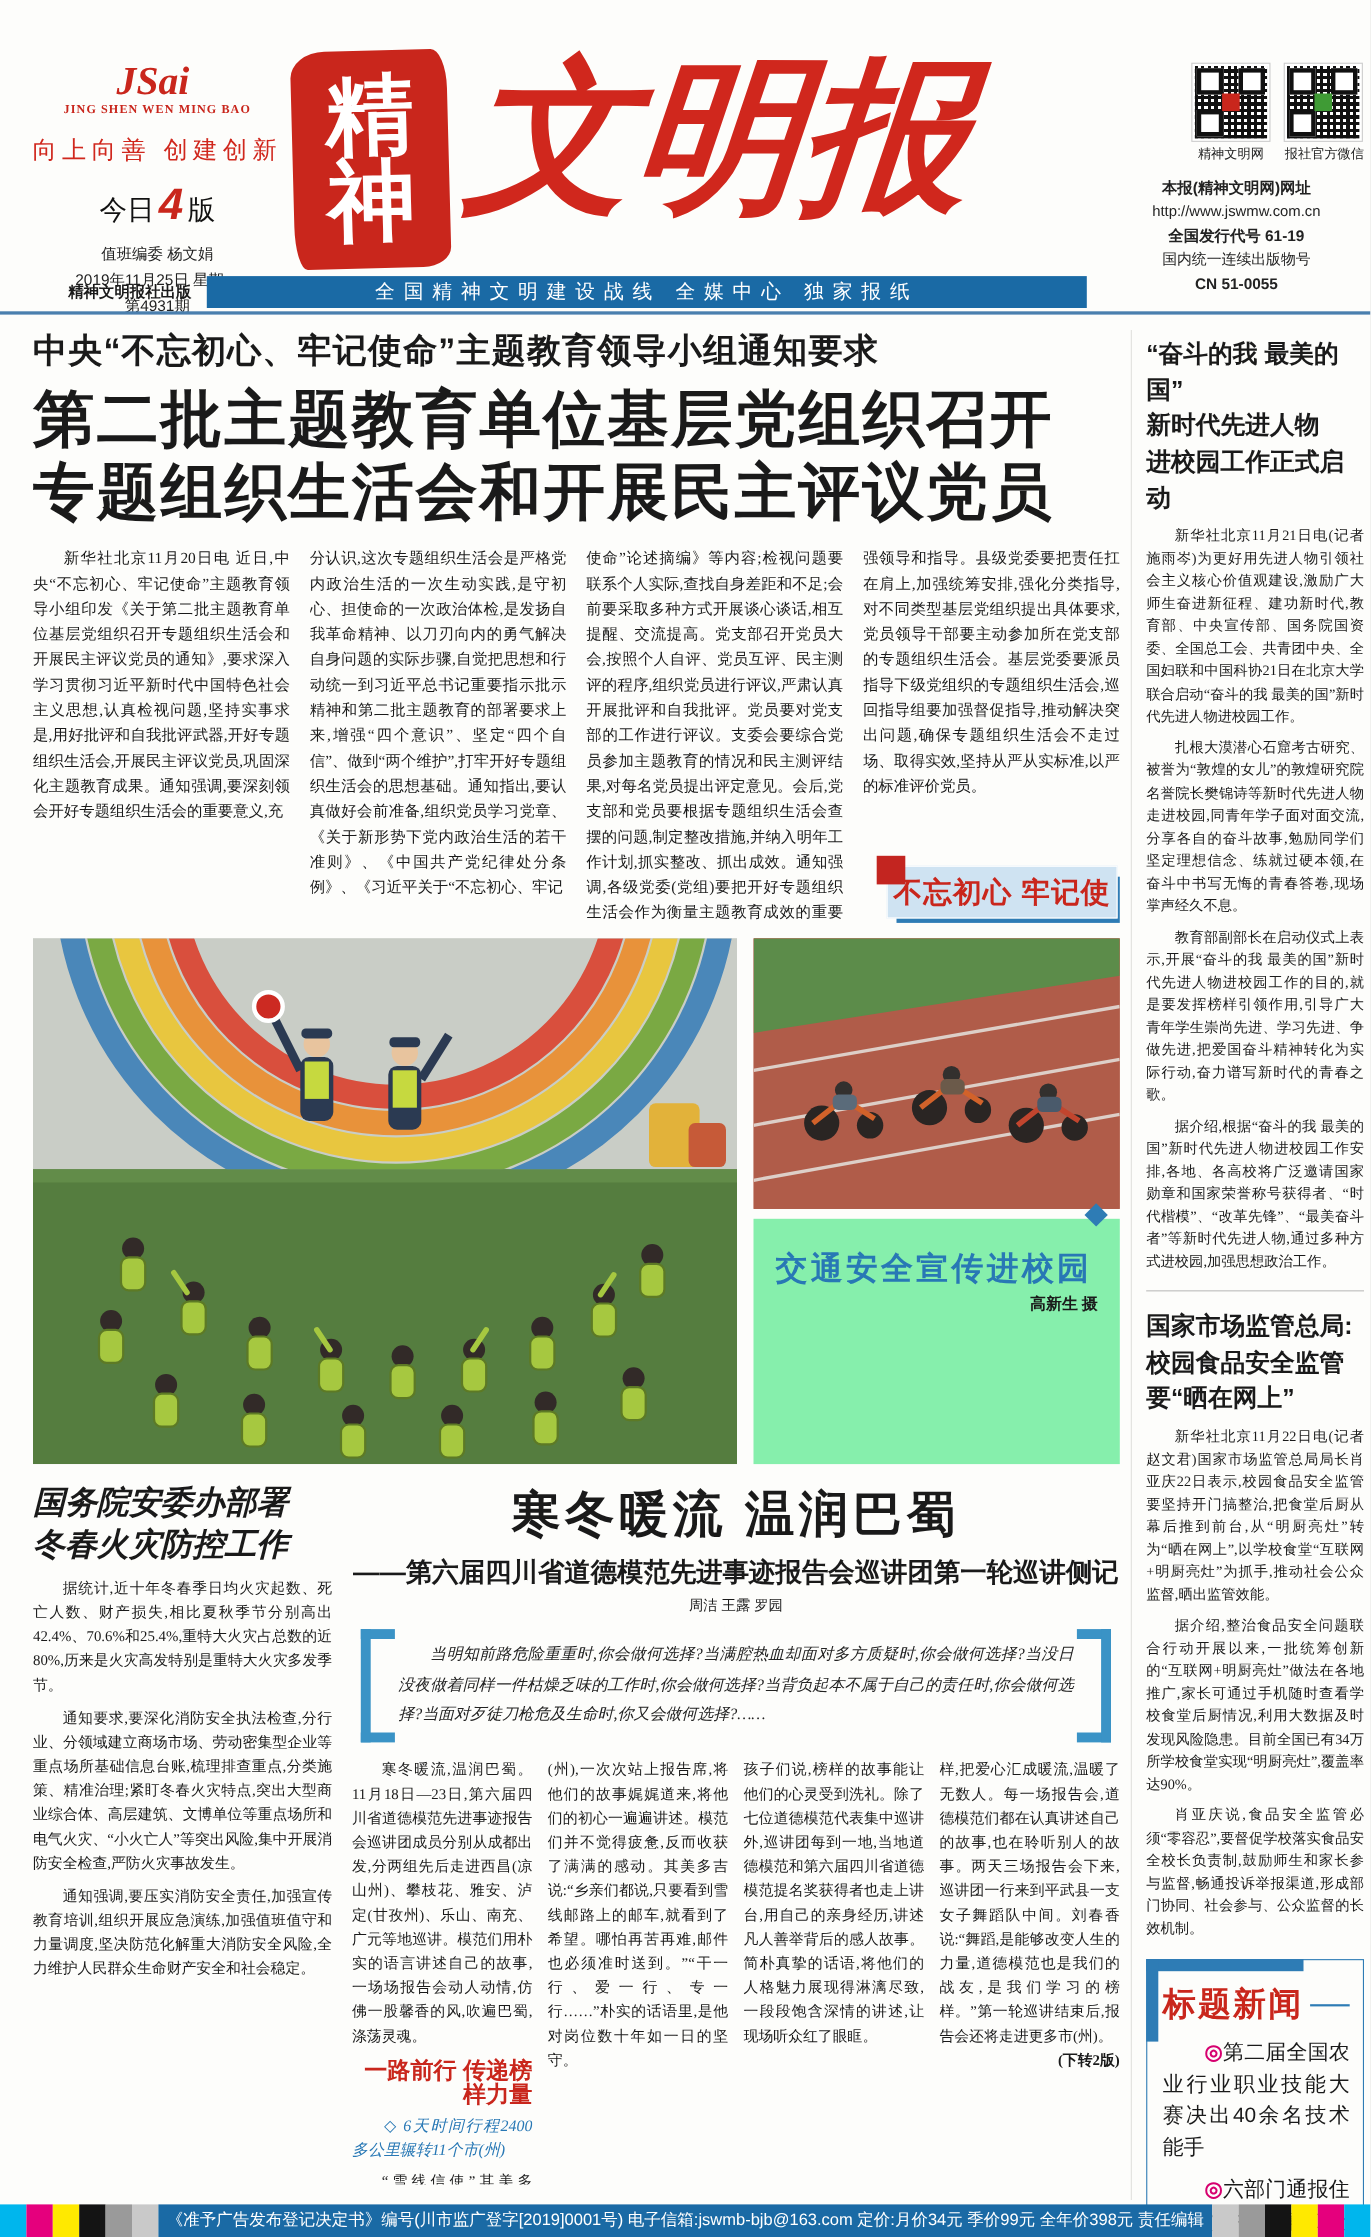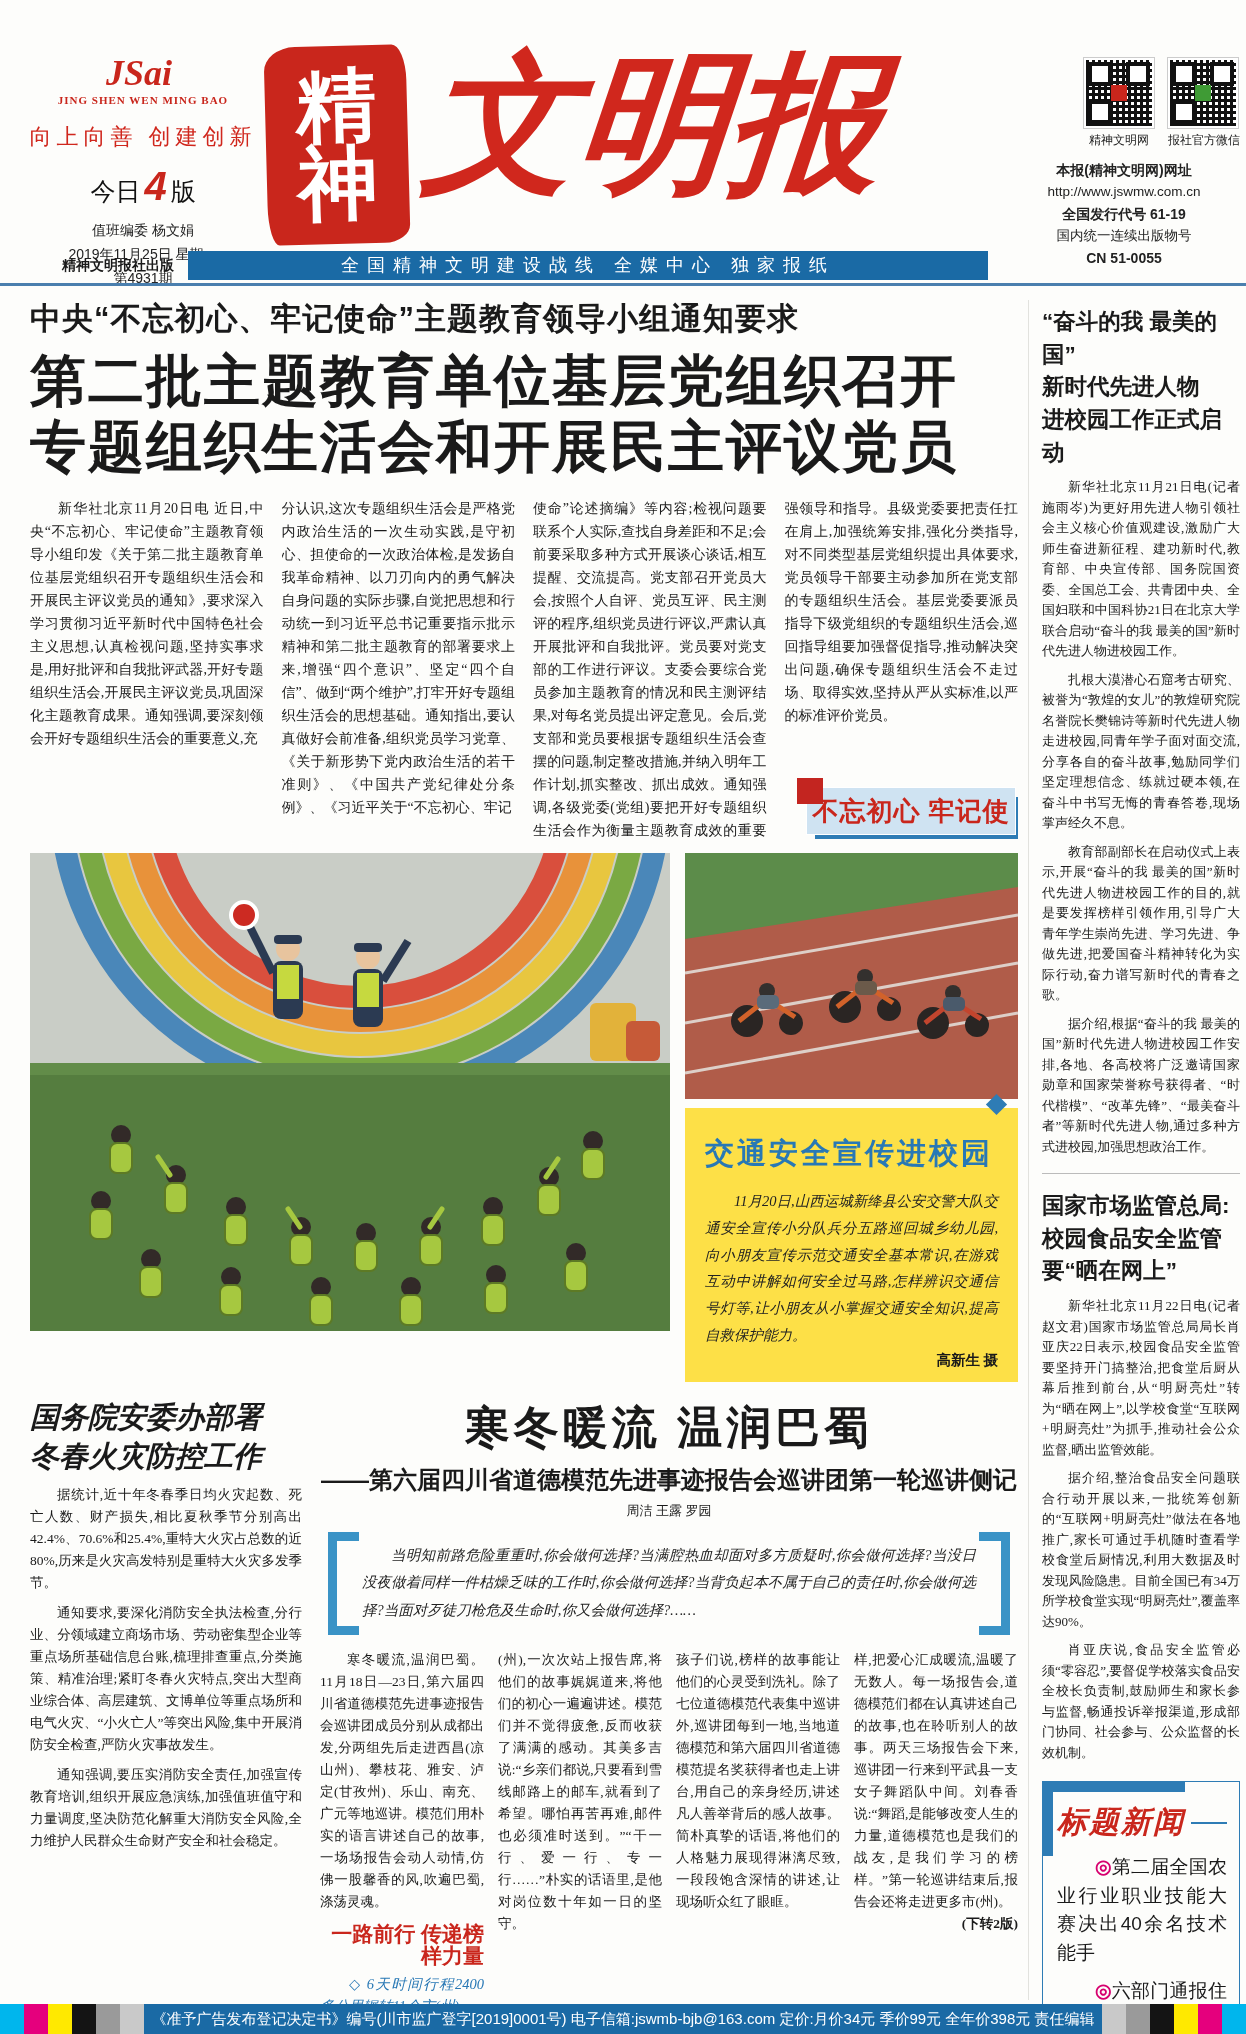--- a/index.html
+++ b/index.html
@@ -57,21 +57,21 @@
   .badge .t{display:block;text-align:center;line-height:46px;font-size:26px;font-weight:900;
         color:#c9261c;font-family:"Liberation Sans",sans-serif;letter-spacing:1px;}
 
   
   .photo-row{display:flex;gap:15px;margin-top:12px;}
   .photo-lg{width:640px;height:478px;background:#c9cdc6;overflow:hidden;}
   .photo-col{width:333px;display:flex;flex-direction:column;}
   .photo-sm{width:333px;height:246px;background:#b05c49;overflow:hidden;}
   .diamond{width:15px;height:15px;background:#2e7cb5;transform:rotate(45deg);
         align-self:flex-end;margin:-2px 14px -8px 0;position:relative;z-index:2;}
-  .caption-box{margin-top:4px;flex:1;background:#fde047;padding:26px 20px 12px 20px;box-sizing:border-box;}
+  .caption-box{margin-top:4px;flex:1;background:#86efac;padding:26px 20px 12px 20px;box-sizing:border-box;}
   .caption-title{color:#2878b5;font-size:29px;font-weight:bold;letter-spacing:3px;
         font-family:"Liberation Serif",serif;}
   .caption-body{margin-top:14px;font-size:14.5px;line-height:1.85;font-style:italic;
         text-align:justify;color:#222;}
   .caption-credit{text-align:right;font-size:14.5px;font-weight:bold;margin-top:2px;}
 
   
   .bottom{display:flex;gap:18px;margin-top:16px;}
   .fire{width:272px;}
   .fire h3{margin:0;font-size:29px;line-height:1.35;font-weight:900;
@@ -98,21 +98,21 @@
   
   .sidebar{position:absolute;left:1042px;top:306px;width:198px;}
   .sb-title{font-size:22.5px;line-height:1.45;font-weight:900;font-family:"Liberation Sans",sans-serif;}
   .sidebar p.body{margin:8px 0 0 0;font-size:13px;line-height:20.5px;text-align:justify;}
   .sb-sep{border:none;border-top:1px solid #bbb;margin:16px 0;}
   .hn-box{position:relative;margin-top:18px;border:1px solid #2e7cb5;padding:20px 12px 14px 14px;}
   .hn-corner{position:absolute;left:-1px;top:-1px;width:132px;height:64px;
         border-left:11px solid #2e7cb5;border-top:11px solid #2e7cb5;}
   .hn-head{display:flex;align-items:center;position:relative;z-index:1;}
   .hn-title{color:#c9261c;font-size:30px;font-weight:900;letter-spacing:2px;
-        font-family:"Liberation Serif",serif;font-style:italic;}
+        font-family:"Liberation Serif",serif;}
   .hn-rule{flex:1;height:2px;background:#2e7cb5;margin-left:6px;}
   .hn-item{margin:10px 0 0 0;font-size:19px;line-height:1.5;text-indent:2em;text-align:justify;
         font-family:"Liberation Sans",sans-serif;}
   .hn-bullet{color:#d6006f;font-weight:bold;}
 
   
   .footer{position:absolute;left:0;bottom:0;width:1246px;height:30px;display:flex;}
   .mark{width:24px;height:30px;}
   .m-c{background:#00b6ed}.m-m{background:#e5007d}.m-y{background:#ffe900}
   .m-k{background:#141414}.m-g1{background:#9a9a9a}.m-g2{background:#c9c9c9}
@@ -340,21 +340,20 @@
                 <path d="M-8 28 L20 6 L48 24" stroke="#c2452e" stroke-width="5" fill="none"></path>
                 <circle cx="20" cy="-2" r="8" fill="#33302e"></circle>
                   <rect x="10" y="2" width="22" height="14" rx="5" fill="#4a5a6b"></rect>
               </g>
             </g>
           </svg>
         </div>
         <div class="diamond"></div>
         <div class="caption-box">
           <div class="caption-title">交通安全宣传进校园</div>
-          <div class="caption-body ind">11月20日,山西运城新绛县公安交警大队交通安全宣传小分队兵分五路巡回城乡幼儿园,向小朋友宣传示范交通安全基本常识,在游戏互动中讲解如何安全过马路,怎样辨识交通信号灯等,让小朋友从小掌握交通安全知识,提高自救保护能力。</div>
           <div class="caption-credit">高新生  摄</div>
         </div>
       </div>
     </div>
 
     <div class="bottom">
       <div class="fire">
         <h3>
           <div>国务院安委办部署</div>
           <div>冬春火灾防控工作</div>

